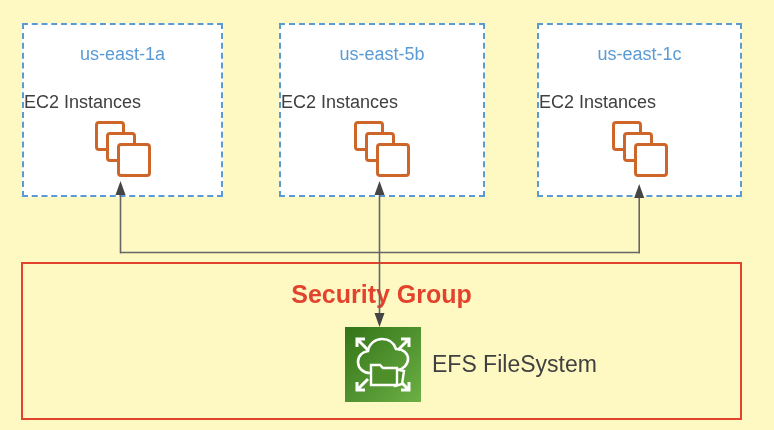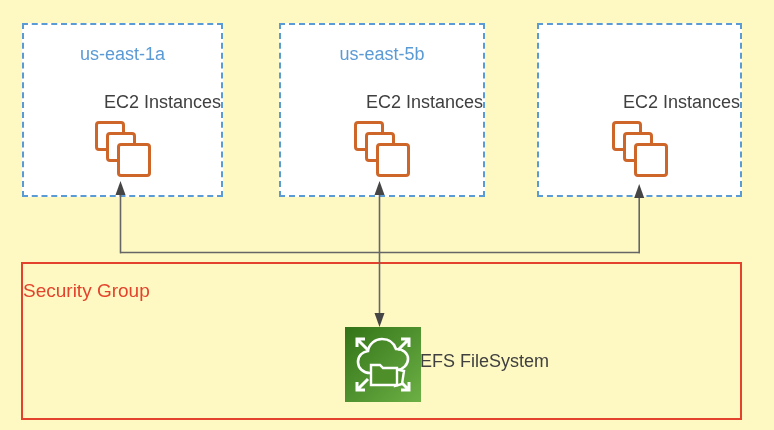--- a/index.html
+++ b/index.html
@@ -7,48 +7,48 @@
   .canvas{position:relative;width:774px;height:430px;background:#fef9c3;}
 
   
   .zone{position:absolute;top:23px;height:174px;border:2px dashed var(--zone-border);
         box-sizing:border-box;background:#fff;}
   .zone-1{left:22px;width:201px;}
   .zone-2{left:279px;width:206px;}
   .zone-3{left:537px;width:205px;}
   .zone-title{position:absolute;top:19px;left:0;right:0;text-align:center;
               font-size:18px;color:var(--zone-title);white-space:nowrap;}
-  .zone-service{position:absolute;top:67px;left:0;right:0;text-align:right;
+  .zone-service{position:absolute;top:67px;left:0;right:0;text-align:left;
                 font-size:18px;color:var(--text-dark);white-space:nowrap;}
 
   
   .ec2-stack{position:absolute;top:96px;left:50%;transform:translateX(-50%);
              width:56px;height:56px;}
   .sq{position:absolute;box-sizing:border-box;background:#fff;
       border:3px solid var(--ec2-orange);border-radius:4px;}
   .s1{left:0;top:0;width:30px;height:30px;}
   .s2{left:11px;top:11px;width:30px;height:30px;}
   .s3{left:22px;top:22px;width:34px;height:34px;}
 
   
   .connectors{position:absolute;left:0;top:0;z-index:4;pointer-events:none;}
   .cl{stroke:var(--connector-gray);stroke-width:1.6;fill:none;}
   .ch{fill:var(--connector-arrow);}
 
   
   .sg-box{position:absolute;left:21px;top:262px;width:721px;height:158px;
           box-sizing:border-box;border:2px solid var(--security-group-red);z-index:1;}
-  .sg-label{position:absolute;top:16px;left:0;right:0;text-align:left;
-            font-size:19px;color:var(--security-group-red);white-space:nowrap;}
+  .sg-label{position:absolute;top:16px;left:0;right:0;text-align:center;
+            font-size:25px;color:var(--security-group-red);white-space:nowrap;font-weight:bold;}
 
   
   .efs-icon{position:absolute;left:345px;top:327px;width:76px;height:75px;z-index:5;
             background:linear-gradient(135deg,var(--efs-green-dark) 0%,var(--efs-green-light) 100%);}
   .efs-icon svg{display:block;}
-  .efs-label{position:absolute;left:420px;top:351px;font-size:18px;
+  .efs-label{position:absolute;left:432px;top:351px;font-size:23px;
              color:var(--text-dark);white-space:nowrap;z-index:5;}
 </style>
 </head>
 <body>
 
 <div class="canvas">
 
   <div class="zone zone-1">
     <div class="zone-title">us-east-1a</div>
     <div class="zone-service">EC2 Instances</div>
@@ -63,20 +63,21 @@
     <div class="zone-title">us-east-5b</div>
     <div class="zone-service">EC2 Instances</div>
     <div class="ec2-stack">
       <span class="sq s1"></span>
       <span class="sq s2"></span>
       <span class="sq s3"></span>
     </div>
   </div>
 
   <div class="zone zone-3">
+    <div class="zone-title">us-east-1c</div>
     <div class="zone-service">EC2 Instances</div>
     <div class="ec2-stack">
       <span class="sq s1"></span>
       <span class="sq s2"></span>
       <span class="sq s3"></span>
     </div>
   </div>
 
   <div class="sg-box">
     <div class="sg-label">Security Group</div>

